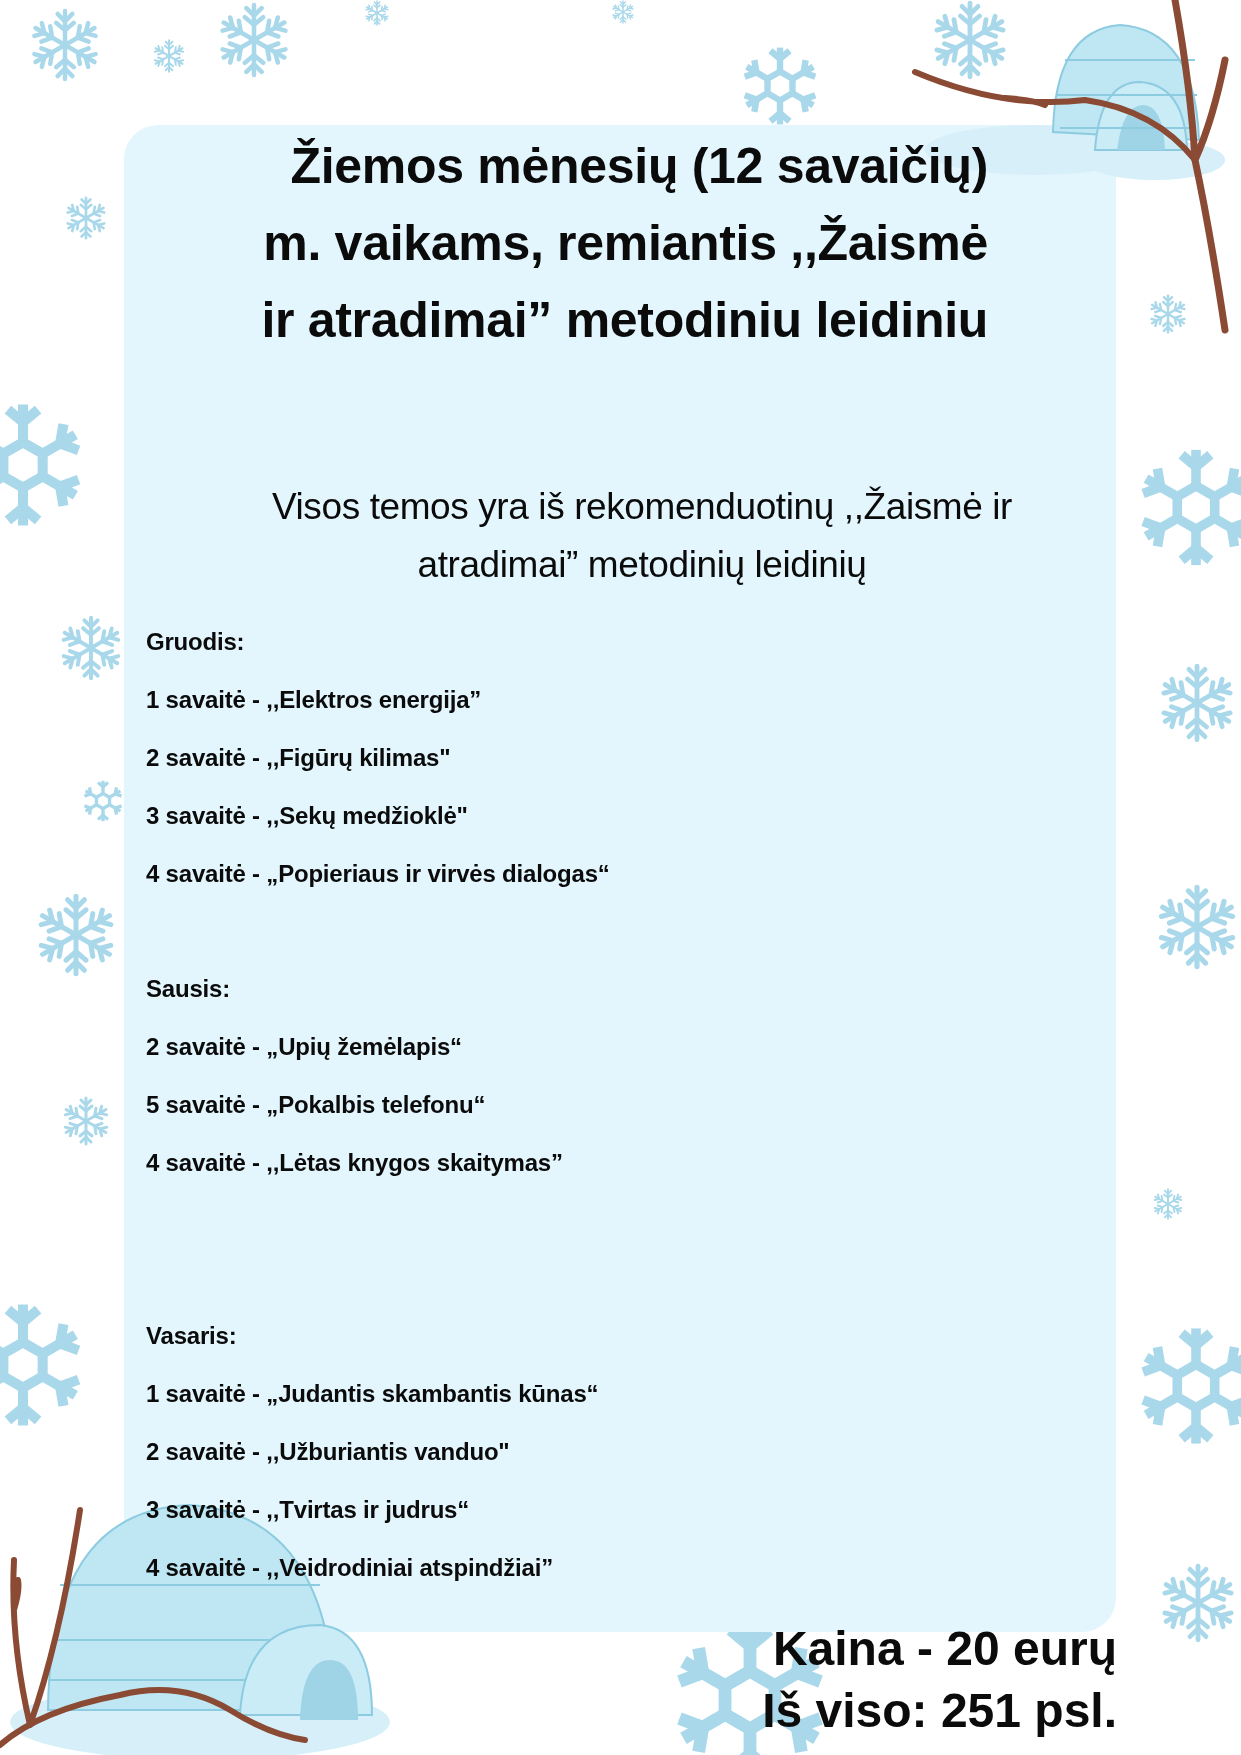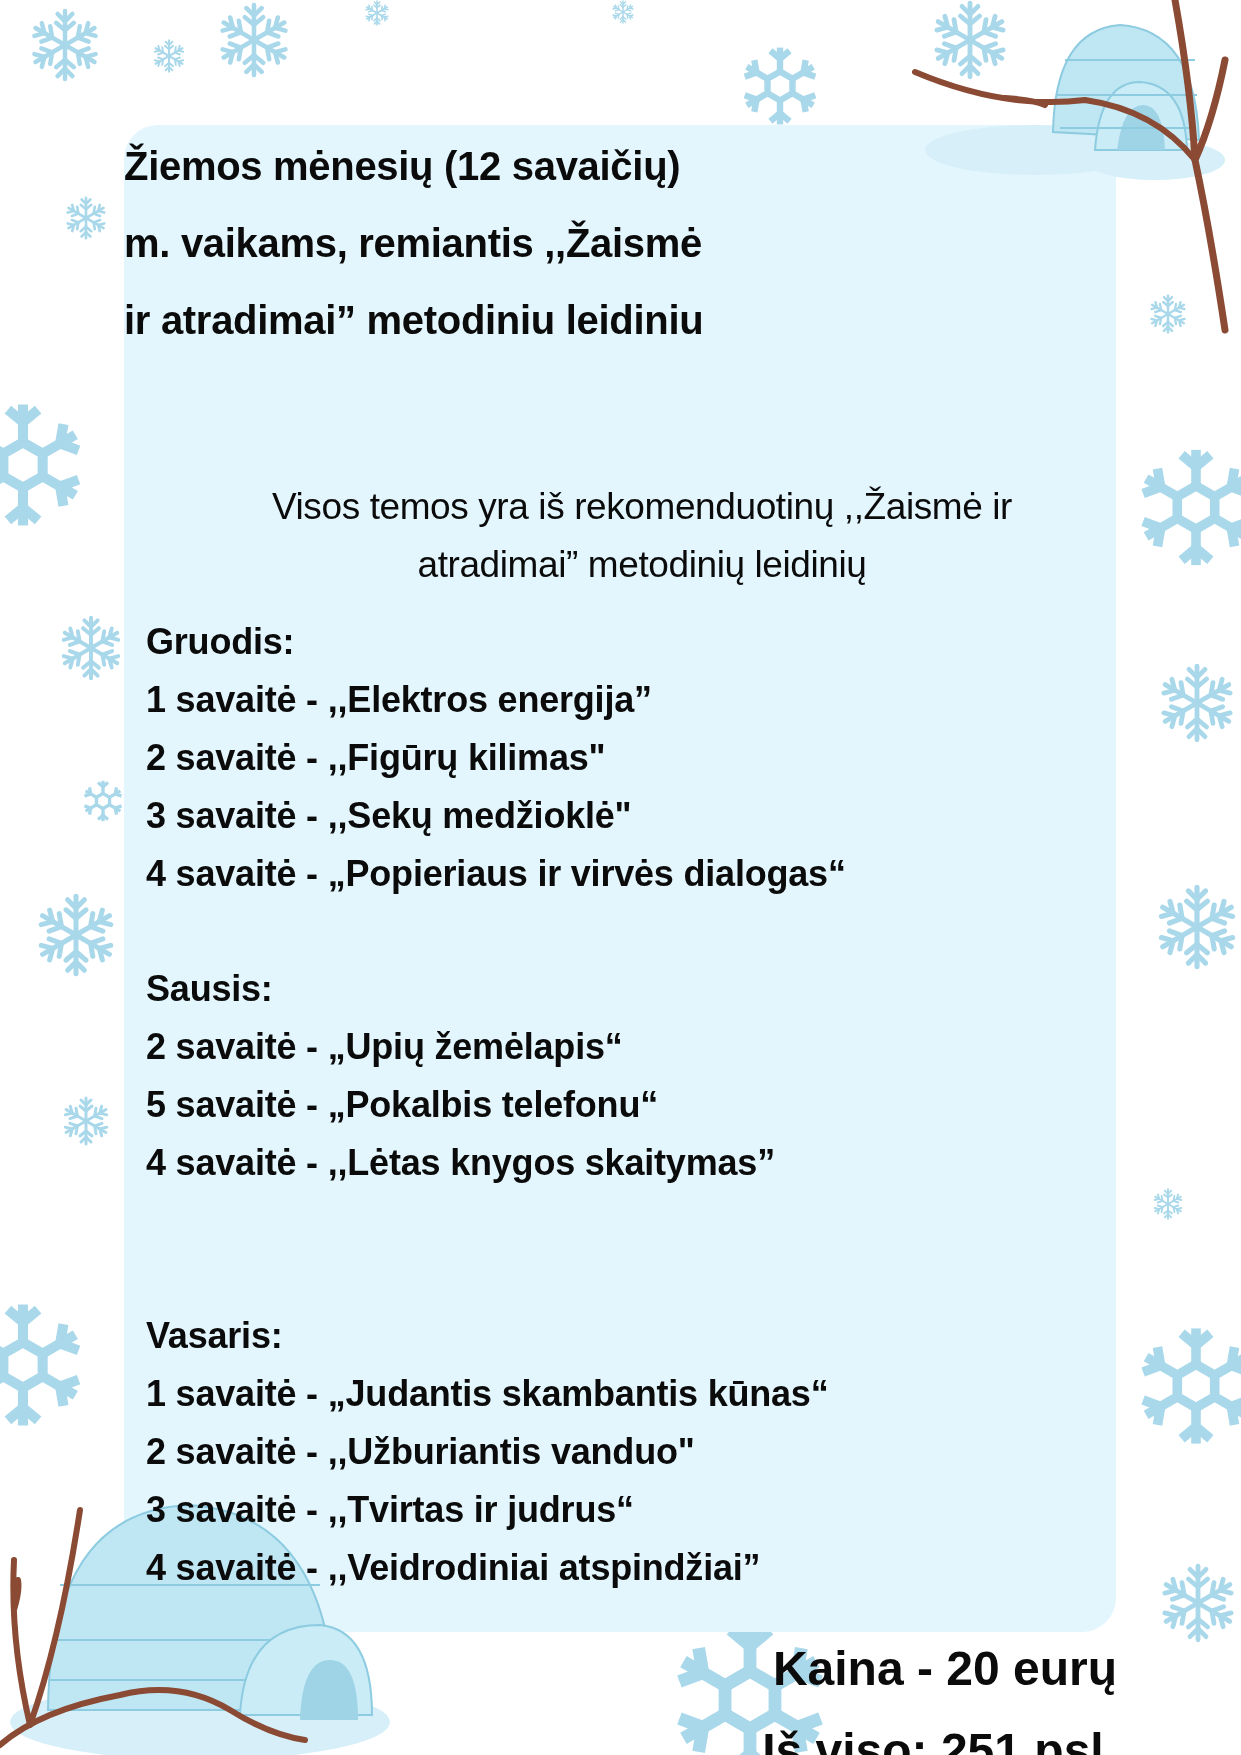--- a/index.html
+++ b/index.html
@@ -10,40 +10,40 @@
     color: #0b0b0b;
   }
   .deco { position: absolute; pointer-events: none; }
   .flake svg { display: block; }
   .panel {
     position: absolute; left: 124px; top: 125px; width: 992px; height: 1507px;
     background: #e3f6fd; border-radius: 34px;
   }
   .title {
     position: absolute; left: 124px; top: 128px; width: 864px;
-    text-align: left; font-weight: 700; font-size: 40px; line-height: 77px;
+    text-align: right; font-weight: 700; font-size: 50px; line-height: 77px;
     letter-spacing: -0.3px; margin: 0;
   }
   .title span { display: block; }
   .subtitle {
     position: absolute; left: 124px; top: 478px; width: 1036px;
     text-align: center; font-size: 37px; line-height: 58px; font-weight: 400;
     letter-spacing: -0.4px;
   }
   .subtitle span { display: block; }
   .month {
     position: absolute; left: 146px; width: 960px;
-    font-weight: 700; font-size: 36px; line-height: 58px; letter-spacing: -0.2px;
+    font-weight: 700; font-size: 24px; line-height: 58px; letter-spacing: -0.2px;
   }
   .month .row { display: block; white-space: nowrap; }
   .price {
     position: absolute; right: 124px; top: 1618px; text-align: right;
     font-weight: 700; font-size: 48px; line-height: 62px;
   }
-  .price span { display: block; margin-top: 20px; }
+  .price span { display: block; }
 </style>
 </head>
 <body>
 
 <svg width="0" height="0" style="position:absolute">
   <defs>
     <g id="flakeA" stroke="#a9d8ea" stroke-width="6" stroke-linecap="round" fill="none">
       <g id="armA">
         <line x1="50" y1="50" x2="50" y2="4"></line>
         <line x1="50" y1="18" x2="40" y2="8"></line>

